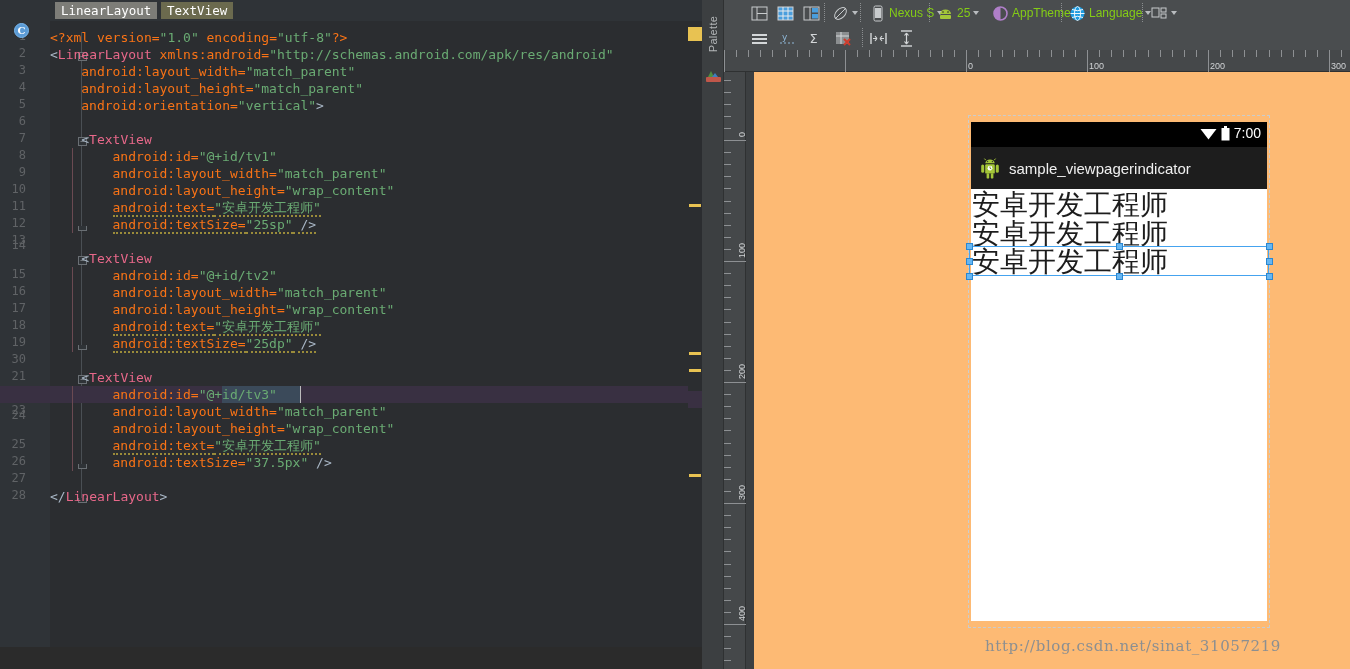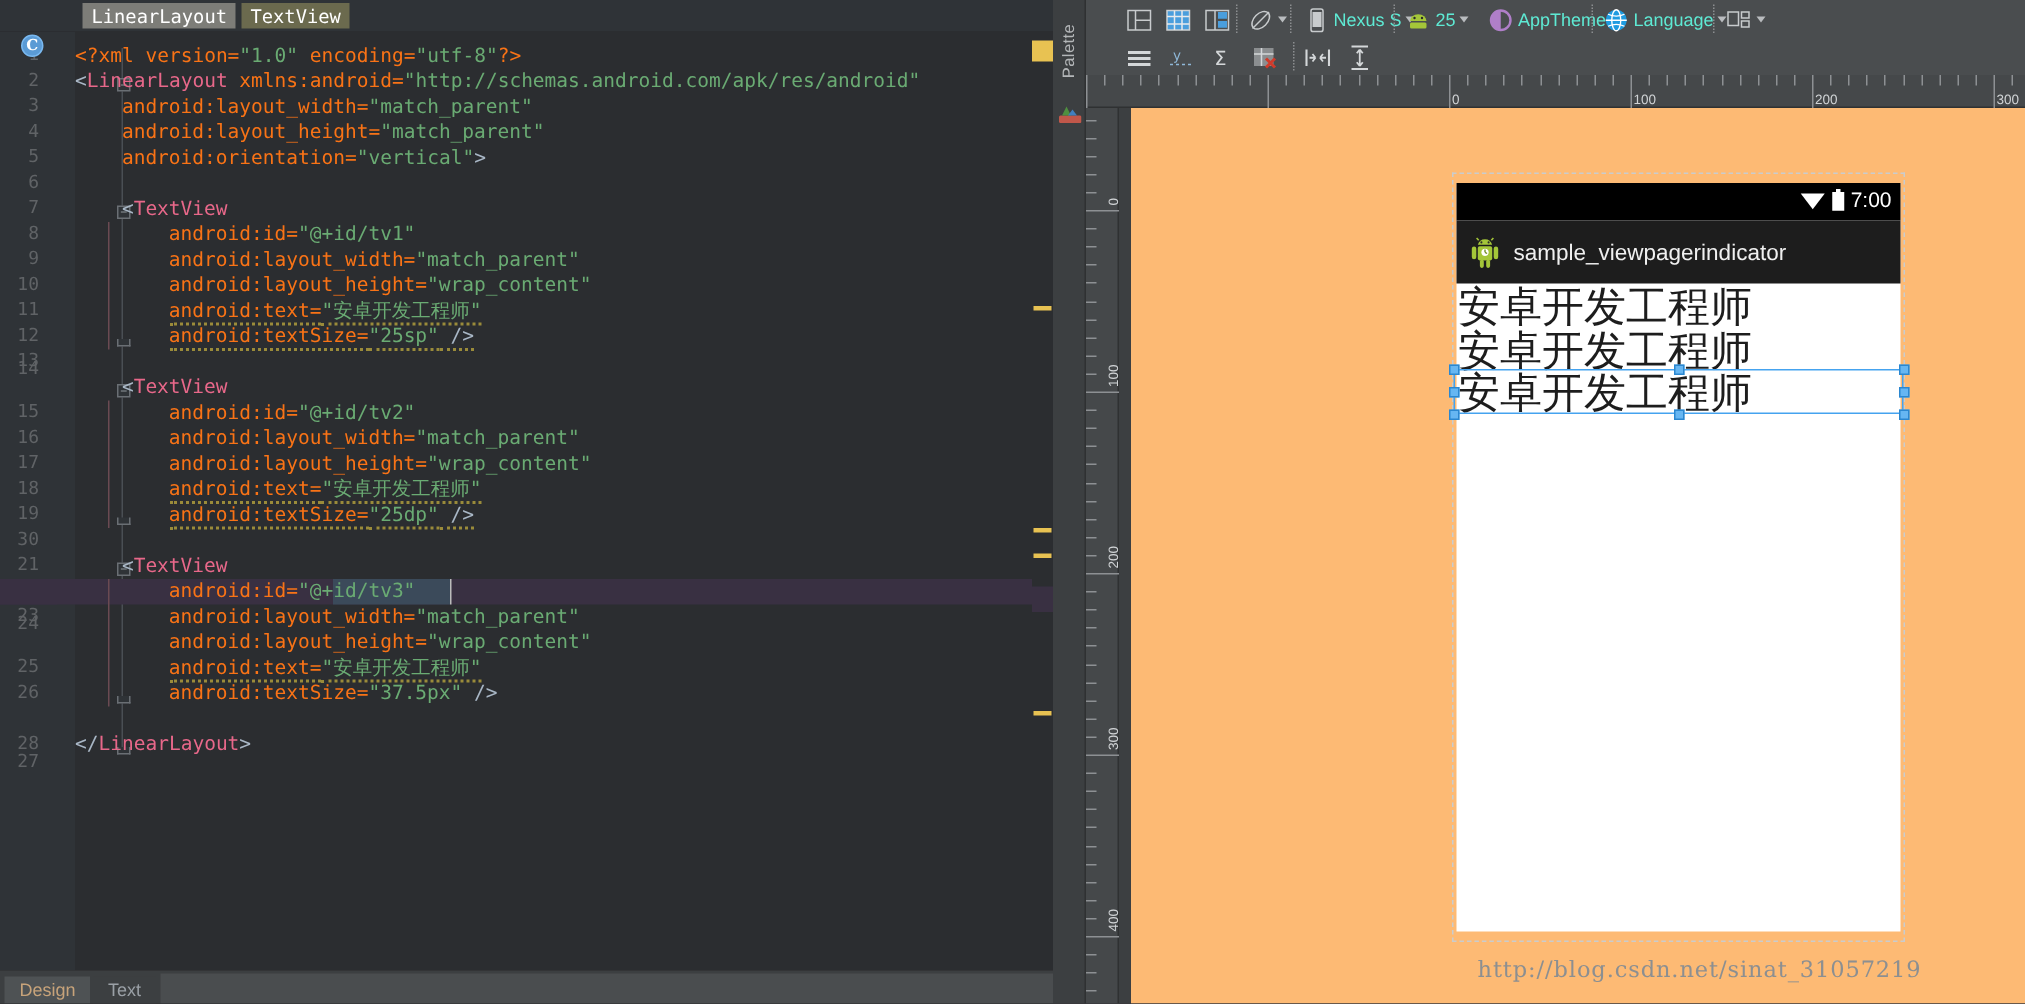--- a/index.html
+++ b/index.html
@@ -87,21 +87,21 @@
     background:#3c3f41; border-right:1px solid #2f3132; }
   #palette-label { position:absolute; left:-17px; top:28px; width:56px;
     transform:rotate(-90deg); transform-origin:center;
     font-size:11px; color:#b3b6b8; text-align:center; letter-spacing:.3px; }
 
   #toolbar { position:absolute; left:22px; top:0; width:626px; height:50px;
     background:#4a4d4f; }
   #tb-row1 { position:absolute; left:0; top:0; width:626px; height:26px; }
   #tb-row2 { position:absolute; left:0; top:26px; width:626px; height:24px; }
   .tb-item { position:absolute; top:3px; height:20px; display:flex;
-    align-items:center; gap:3px; font-size:12px; color:#5eead4; }
+    align-items:center; gap:3px; font-size:12px; color:#84cc16; }
   .tb-sep { position:absolute; top:3px; width:1px; height:19px;
     border-left:1px dotted #8b8e90; }
   .caret-dn { width:0;height:0;border-left:3px solid transparent;
     border-right:3px solid transparent;border-top:4px solid #b9bcbf; }
 
   #rulers-wrap { position:absolute; left:22px; top:50px; width:626px; height:619px;
     background:#3c3f41; }
   #ruler-h { position:absolute; left:0; top:0; width:626px; height:22px;
     background:#45484a; border-bottom:1px solid #2f3132; }
   #ruler-v { position:absolute; left:0; top:22px; width:22px; height:597px;
@@ -172,21 +172,21 @@
           <div class="lnum" style="top: 279px;">17</div>
           <div class="lnum" style="top: 296px;">18</div>
           <div class="lnum" style="top: 313px;">19</div>
           <div class="lnum" style="top: 330px;">30</div>
           <div class="lnum" style="top: 347px;">21</div>
           <div class="lnum" style="top: 364px;">22</div>
           <div class="lnum" style="top: 381px;">23</div>
           <div class="lnum" style="top: 386px;">24</div>
           <div class="lnum" style="top: 415px;">25</div>
           <div class="lnum" style="top: 432px;">26</div>
-          <div class="lnum" style="top: 449px; margin-top: 29px;">27</div>
+          <div class="lnum" style="top: 449px;">27</div>
           <div class="lnum" style="top: 466px;">28</div>
         </div>
       <div id="fold-strip">
           <div class="gutter-line-sep" style="top: 11px; height: 470px;"></div>
           <div class="fold-marker" style="top: 31px;">−</div>
           <div class="fold-marker" style="top: 116px;">−</div>
           <div class="fold-marker" style="top: 235px;">−</div>
           <div class="fold-marker" style="top: 354px;">−</div>
           <div class="fold-end" style="top: 205px;"></div>
           <div class="fold-end" style="top: 324px;"></div>
@@ -206,25 +206,20 @@
 
     <div id="stripe">
         <div class="stripe-mark" style="left: 0px; top: 6px; width: 14px; height: 14px;"></div>
         <div class="stripe-mark" style="left: 1px; top: 183px; width: 12px; height: 3px;"></div>
         <div class="stripe-mark" style="left: 1px; top: 331px; width: 12px; height: 3px;"></div>
         <div class="stripe-mark" style="left: 1px; top: 348px; width: 12px; height: 3px;"></div>
         <div class="stripe-mark" style="left: 1px; top: 453px; width: 12px; height: 3px;"></div>
         <div style="position: absolute; left: 0px; top: 370px; width: 14px; height: 17px; background: rgb(57, 48, 66);"></div>
       </div>
 
-    <div id="ed-bottom">
-      <div id="ed-tab-filler"></div>
-      <div class="ed-tab" id="ed-tab-design">Design</div>
-      <div class="ed-tab" id="ed-tab-text">Text</div>
-    </div>
   </div>
 
   <div id="design-panel">
 
     <div id="palette-rail">
       <div id="palette-label">Palette</div>
       <svg style="position:absolute;left:4px;top:68px" width="15" height="14" viewBox="0 0 15 14">
         <rect x="0" y="9" width="15" height="5" rx="1" fill="#c0574a"></rect>
         <polygon points="2,9 5,3 8,9" fill="#4f8f3f"></polygon>
         <polygon points="6,9 9,5 12,9" fill="#3f7fbf"></polygon>

